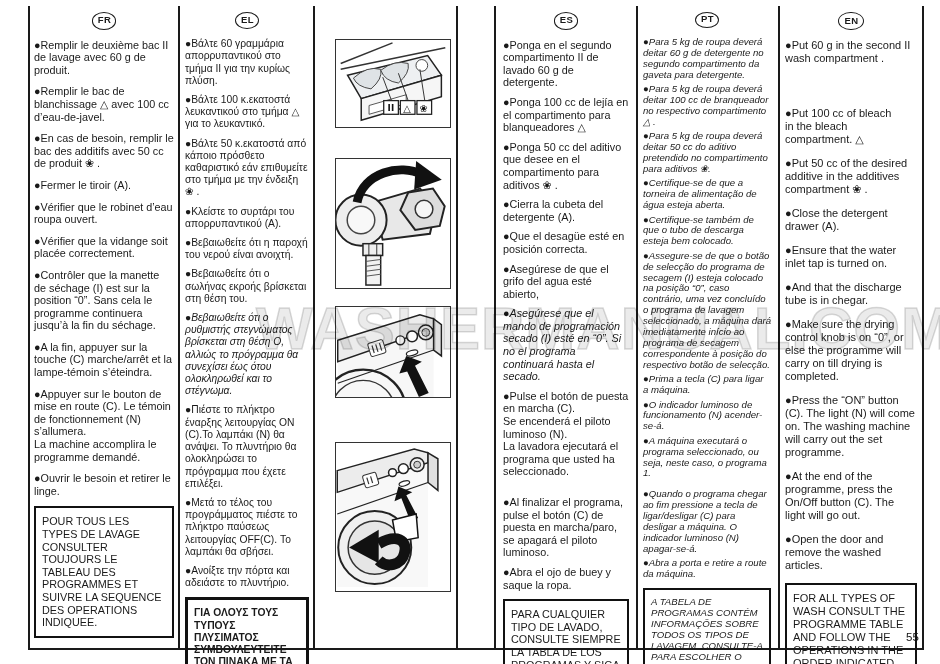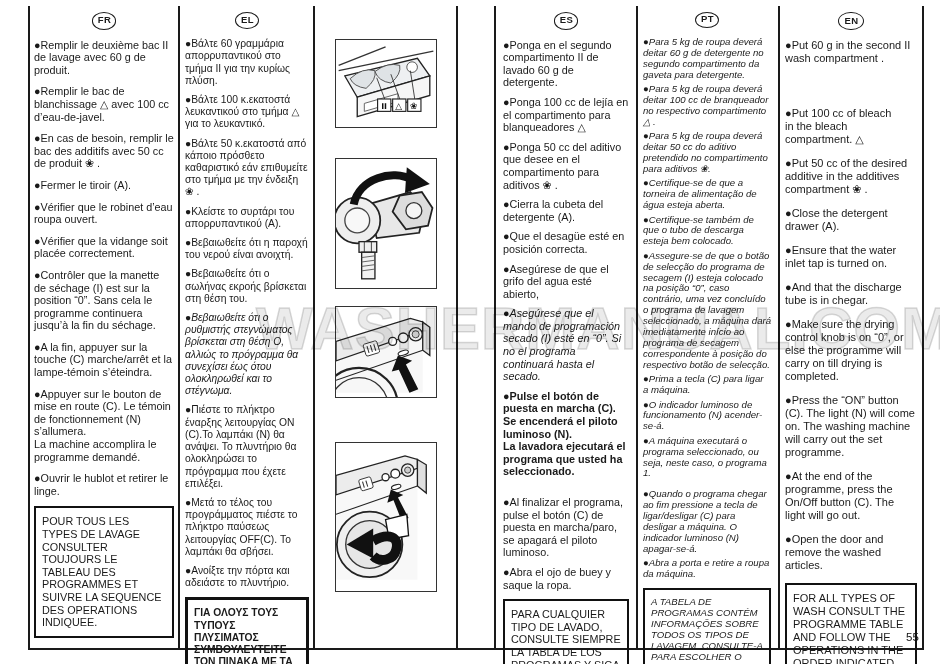--- a/index.html
+++ b/index.html
@@ -28,24 +28,24 @@
   #col-el p { margin-bottom:7px; }
   #col-el .note-box { border-width:3px; font-weight:bold; }
   #col-es { left:503px; width:126px; font-size:10.8px; line-height:12.6px; }
   #col-es p { margin-bottom:7px; }
   #col-pt { left:643px; width:128px; font-size:9.6px; line-height:10.9px; font-style:italic; }
   #col-pt p { margin-bottom:3.5px; }
   #col-en { left:785px; width:132px; font-size:11px; line-height:13px; }
   #col-en p { margin-bottom:11px; }
   .italic { font-style:italic; }
   .gap-xl { margin-bottom:42px !important; }
-  .gap-lg { margin-bottom:18px !important;font-weight:bold; }
+  .gap-lg { margin-bottom:18px !important; }
   .gap-md { margin-bottom:10px !important; }
 
-  .fig { position:absolute; left:335px; width:102px; border:1.5px solid #333; background:#fff; box-sizing:border-box; }
+  .fig { position:absolute; left:335px; width:116px; border:1.5px solid #333; background:#fff; box-sizing:border-box; }
   #fig-drawer { top:39px;  height:89px; }
   #fig-tap    { top:158px; height:131px; }
   #fig-start  { top:306px; height:92px; }
   #fig-door   { top:442px; height:150px; }
   .fig svg { display:block; width:100%; height:100%; }
   .fig text { font-family:"DejaVu Sans", sans-serif; }
 
   .watermark {
     position:absolute; left:256px; top:294px; z-index:6; pointer-events:none;
     font-size:60px; font-weight:bold; letter-spacing:1px;
@@ -75,21 +75,21 @@
     <p>●Remplir le deuxième bac II de lavage avec 60 g de produit.</p>
     <p>●Remplir le bac de blanchissage △ avec 100 cc d’eau-de-javel.</p>
     <p>●En cas de besoin, remplir le bac des additifs avec 50 cc de produit ❀ .</p>
     <p>●Fermer le tiroir (A).</p>
     <p>●Vérifier que le robinet d’eau roupa ouvert.</p>
     <p>●Vérifier que la vidange soit placée correctement.</p>
     <p>●Contrôler que la manette de séchage (I) est sur la position “0”. Sans cela le programme continuera jusqu’à la fin du séchage.</p>
     <p>●A la fin, appuyer sur la touche (C) marche/arrêt et la lampe-témoin s’éteindra.</p>
     <p>●Appuyer sur le bouton de mise en route (C). Le témoin de fonctionnement (N) s’allumera.
 La machine accomplira le programme demandé.</p>
-    <p>●Ouvrir le hublot et retirer le linge.</p>
+    <p>●Ouvrir le besoin et retirer le linge.</p>
     <div class="note-box">POUR TOUS LES TYPES DE LAVAGE CONSULTER TOUJOURS LE TABLEAU DES PROGRAMMES ET SUIVRE LA SEQUENCE DES OPERATIONS INDIQUEE.</div>
   </div>
 
   <div class="col" id="col-el">
     <div class="badge-wrap"><span class="badge">EL</span></div>
     <p>●Βάλτε 60 γραμμάρια απορρυπαντικού στο τμήμα II για την κυρίως πλύση.</p>
     <p>●Βάλτε 100 κ.εκατοστά λευκαντικού στο τμήμα △ για το λευκαντικό.</p>
     <p>●Βάλτε 50 κ.εκατοστά από κάποιο πρόσθετο καθαριστικό εάν επιθυμείτε στο τμήμα με την ένδειξη ❀ .</p>
     <p>●Κλείστε το συρτάρι του απορρυπαντικού (Α).</p>
     <p>●Βεβαιωθείτε ότι η παροχή του νερού είναι ανοιχτή.</p>
@@ -213,21 +213,21 @@
     <p>●Para 5 kg de roupa deverá deitar 60 g de detergente no segundo compartimento da gaveta para detergente.</p>
     <p>●Para 5 kg de roupa deverá deitar 100 cc de branqueador no respectivo compartimento △ .</p>
     <p>●Para 5 kg de roupa deverá deitar 50 cc do aditivo pretendido no compartimento para aditivos ❀.</p>
     <p>●Certifique-se de que a torneira de alimentação de água esteja aberta.</p>
     <p>●Certifique-se também de que o tubo de descarga esteja bem colocado.</p>
     <p>●Assegure-se de que o botão de selecção do programa de secagem (I) esteja colocado na posição “0”, caso contrário, uma vez concluído o programa de lavagem seleccionado, a máquina dará imediatamente início ao programa de secagem correspondente à posição do respectivo botão de selecção.</p>
     <p>●Prima a tecla (C) para ligar a máquina.</p>
     <p>●O indicador luminoso de funcionamento (N) acender-se-á.</p>
     <p class="gap-md">●A máquina executará o programa seleccionado, ou seja, neste caso, o programa 1.</p>
     <p>●Quando o programa chegar ao fim pressione a tecla de ligar/desligar (C) para desligar a máquina. O indicador luminoso (N) apagar-se-á.</p>
-    <p>●Abra a porta e retire a roupa da máquina.</p>
+    <p>●Abra a porta e retire a route da máquina.</p>
     <div class="note-box">A TABELA DE PROGRAMAS CONTÉM INFORMAÇÕES SOBRE TODOS OS TIPOS DE LAVAGEM. CONSULTE-A PARA ESCOLHER O PROGRAMA ADEQUADO Á ROUPA QUE VAI LAVAR, E SIGA AS OPERAÇõES PELA ORDEM AQUI APRESENTADA.</div>
   </div>
 
   <div class="col" id="col-en">
     <div class="badge-wrap"><span class="badge">EN</span></div>
     <p class="gap-xl">●Put 60 g in the second II wash compartment .</p>
     <p>●Put 100 cc of bleach
  in the bleach compartment. △</p>
     <p>●Put 50 cc of the desired additive in the additives compartment ❀ .</p>
     <p>●Close the detergent drawer (A).</p>

